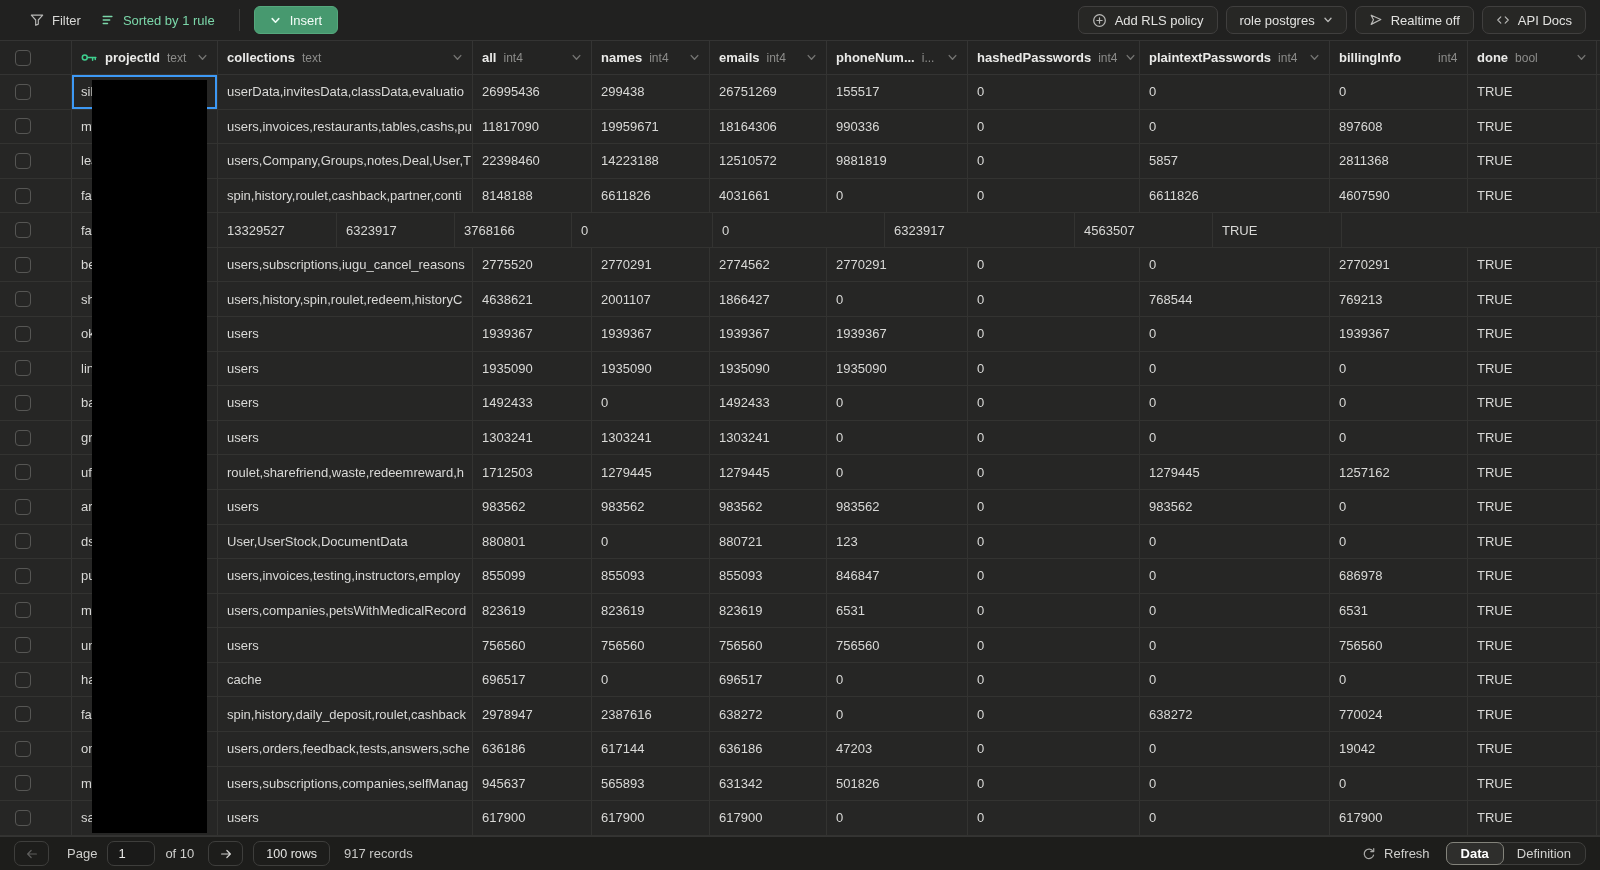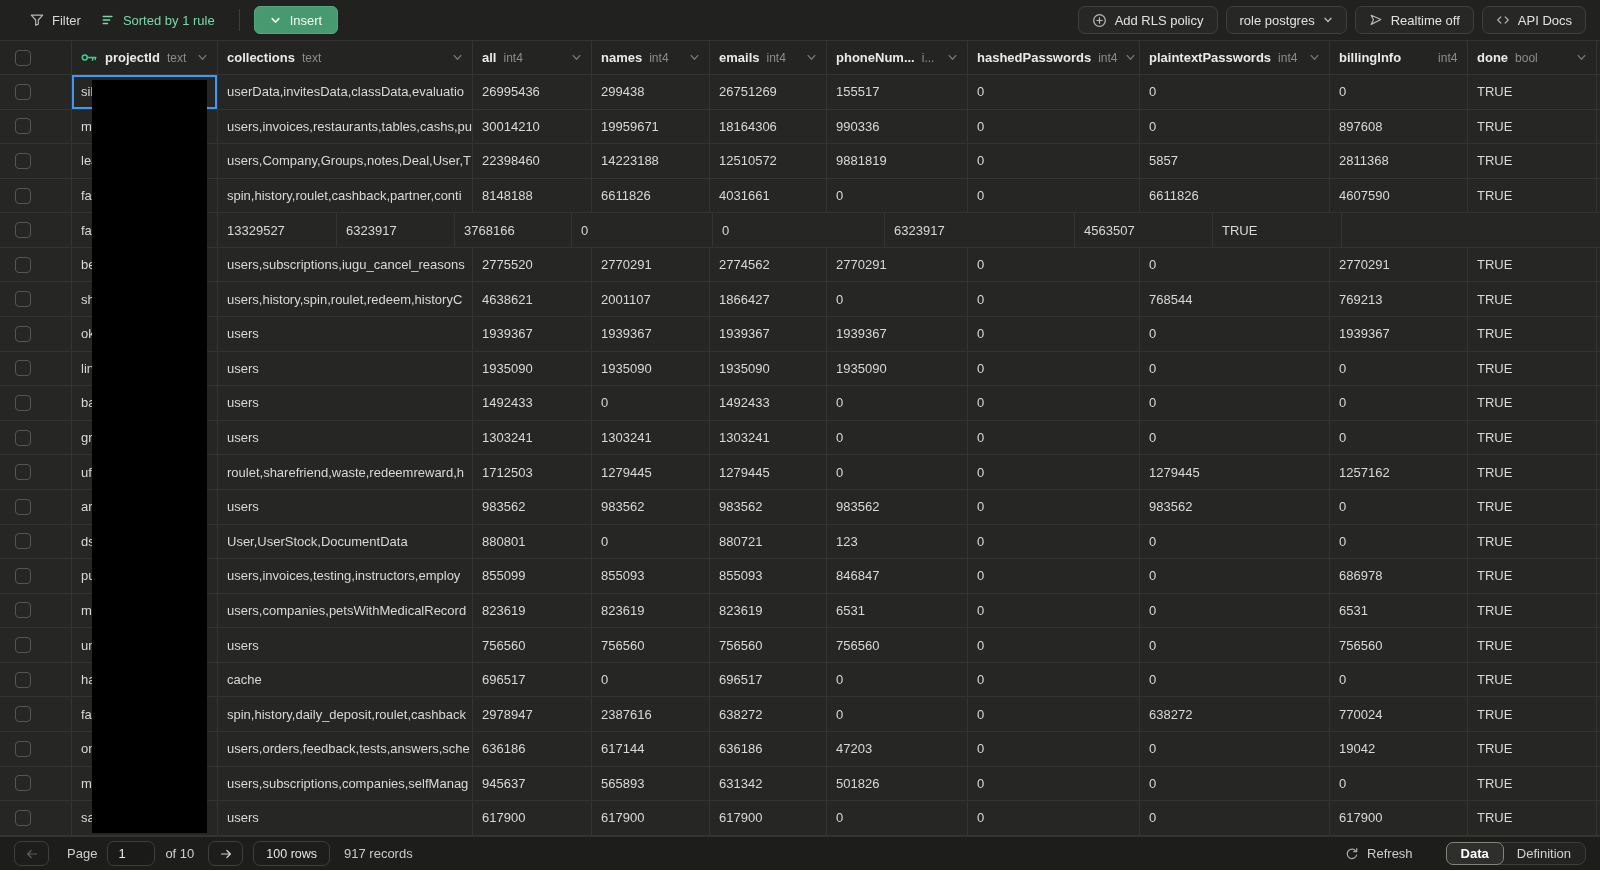--- a/index.html
+++ b/index.html
@@ -75,21 +75,21 @@
   .page-input {
     width:48px; height:25px; background:#1a1a19; border:1px solid #3e3e3c; border-radius:7px;
     color:#e9e9e7; font-size:13px; padding:0 10px; font-family:inherit;
   }
   .of-label { color:#cfcfcd; margin-right:4px; }
   .rows-btn {
     height:25px; padding:0 12px; border:1px solid #3e3e3c; border-radius:7px;
     background:transparent; color:#e4e4e2; font-size:12.5px; display:flex; align-items:center;
   }
   .records { color:#c9c9c7; margin-left:4px; }
-  .footer-right { margin-left:auto; display:flex; align-items:center; gap:33px; }
+  .footer-right { margin-left:auto; display:flex; align-items:center; gap:16px; }
   .refresh { display:flex; align-items:center; gap:8px; color:#cfcfcd; }
   .refresh svg { color:#a9a9a7; }
   .segment { display:flex; align-items:center; border:1px solid #3e3e3c; border-radius:8px; background:#232321; }
   .seg-item { padding:3px 14px; color:#d2d2d0; font-size:13px; border-radius:7px; }
   .seg-item.active {
     background:#2e2e2c; border:1px solid #83837b; color:#ffffff; font-weight:700; margin:-1px;
   }
 </style>
 </head>
 <body>
@@ -284,21 +284,21 @@
         <div class="ccell">
           <div class="checkbox"></div>
         </div>
         <div class="cell" style="width: 146px;">
           <span>my</span>
         </div>
         <div class="cell" style="width: 255px;">
           <span>users,invoices,restaurants,tables,cashs,pu</span>
         </div>
         <div class="cell" style="width: 119px;">
-          <span>30014210</span>
+          <span>11817090</span>
         </div>
         <div class="cell" style="width: 118px;">
           <span>19959671</span>
         </div>
         <div class="cell" style="width: 117px;">
           <span>18164306</span>
         </div>
         <div class="cell" style="width: 141px;">
           <span>990336</span>
         </div>

